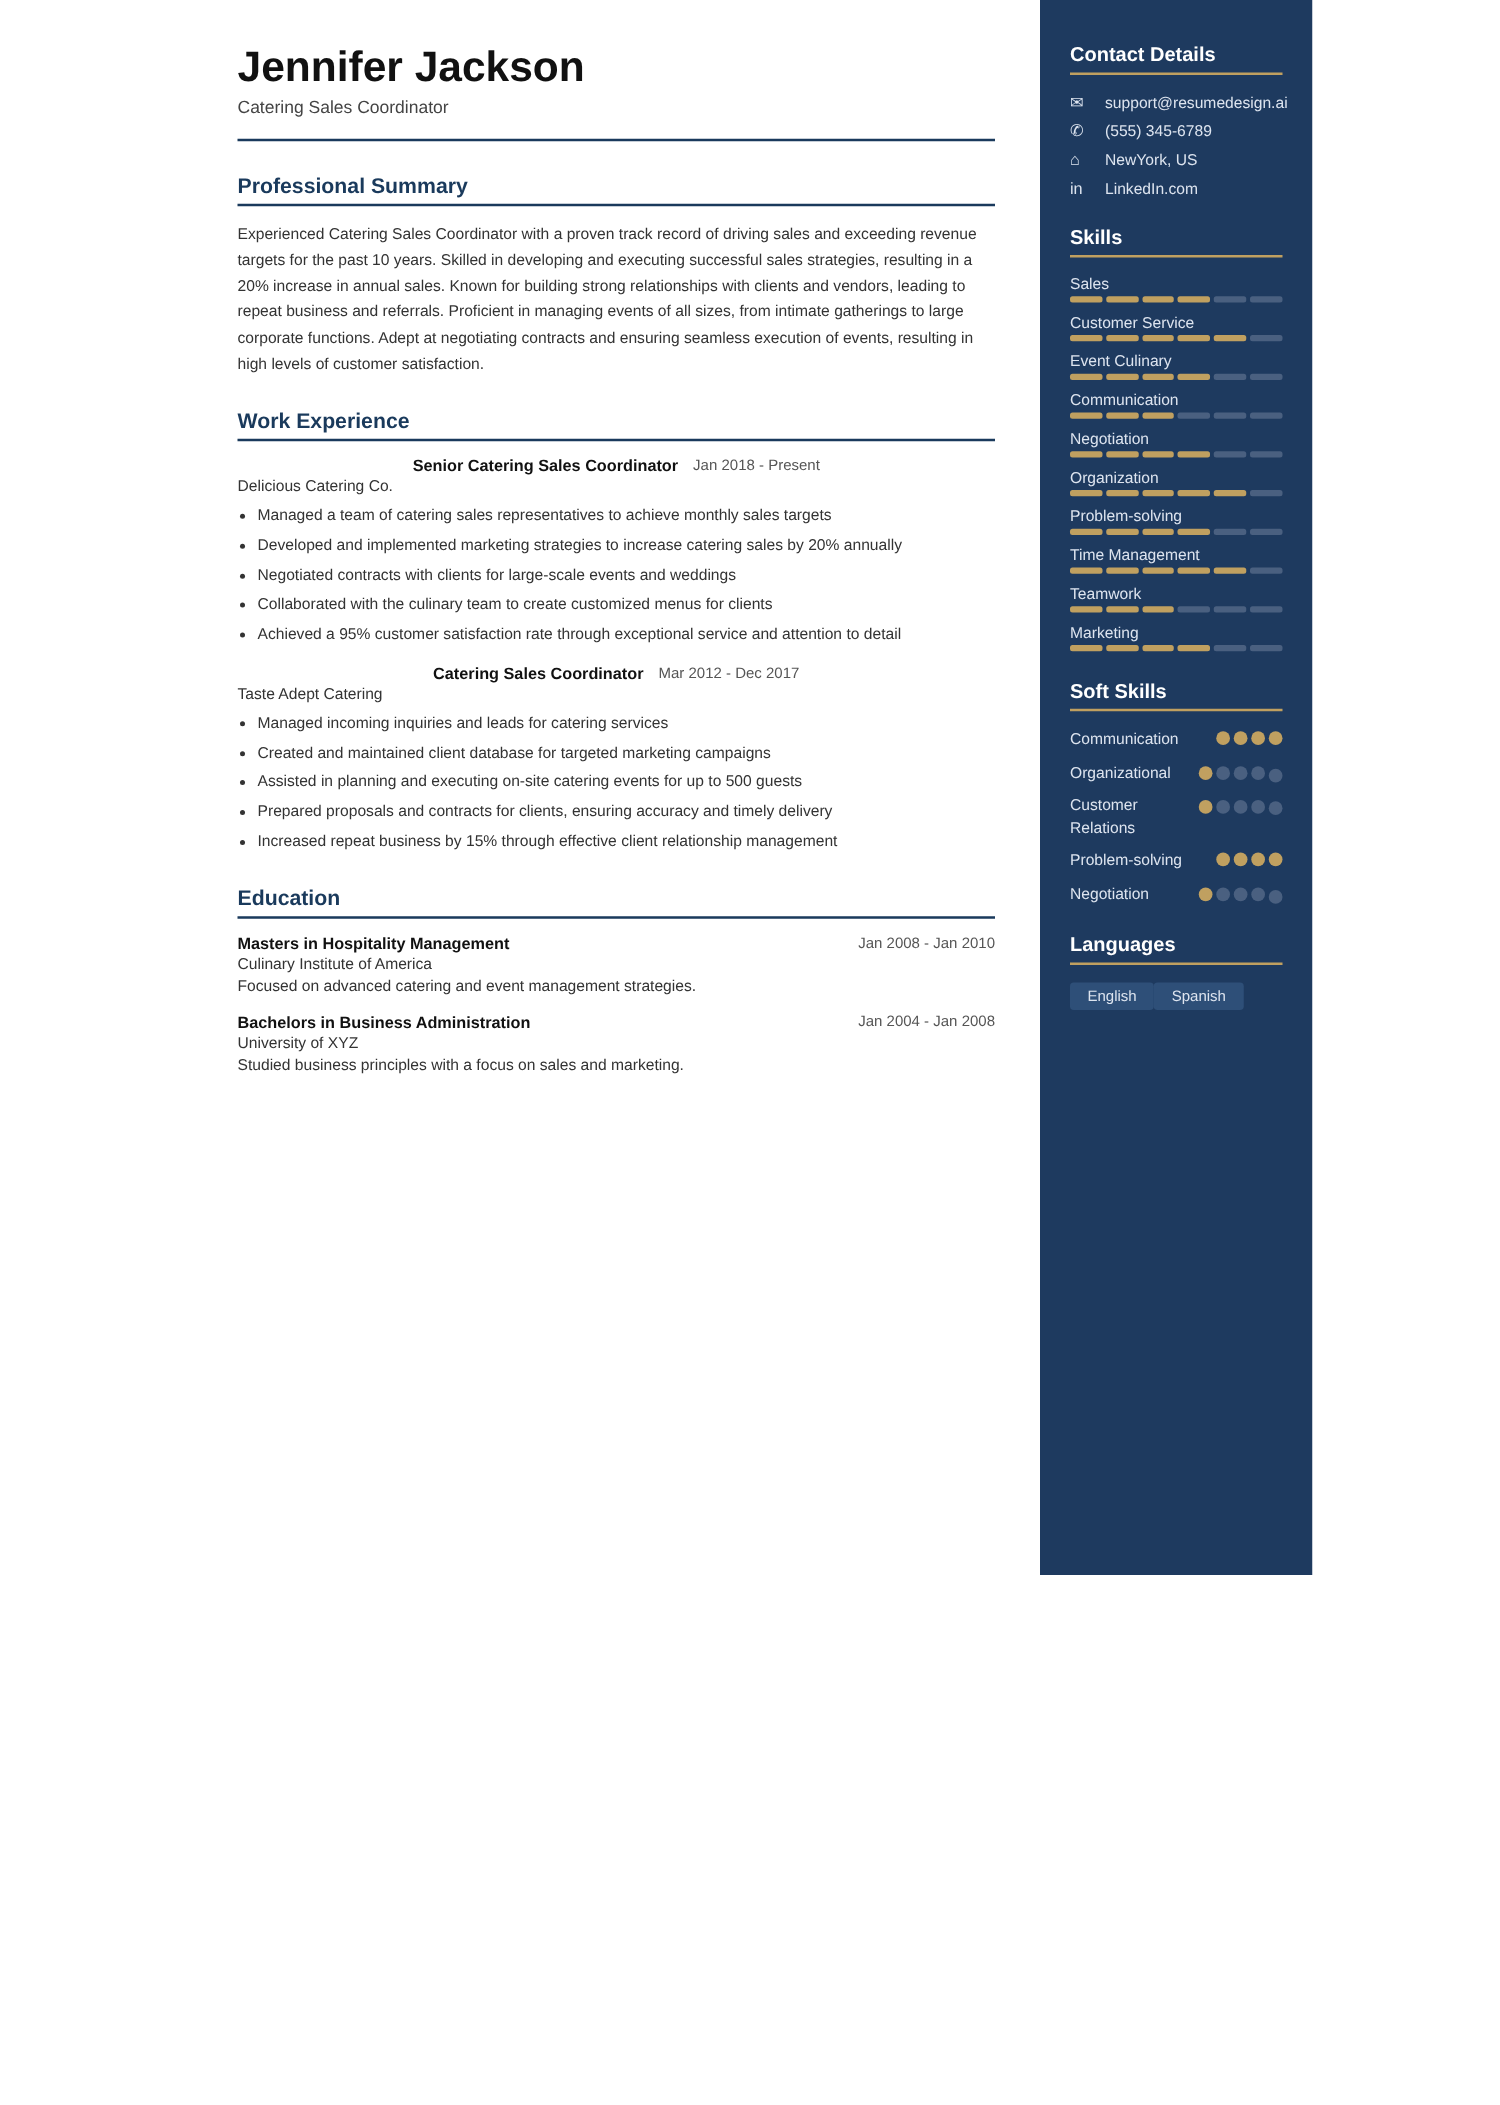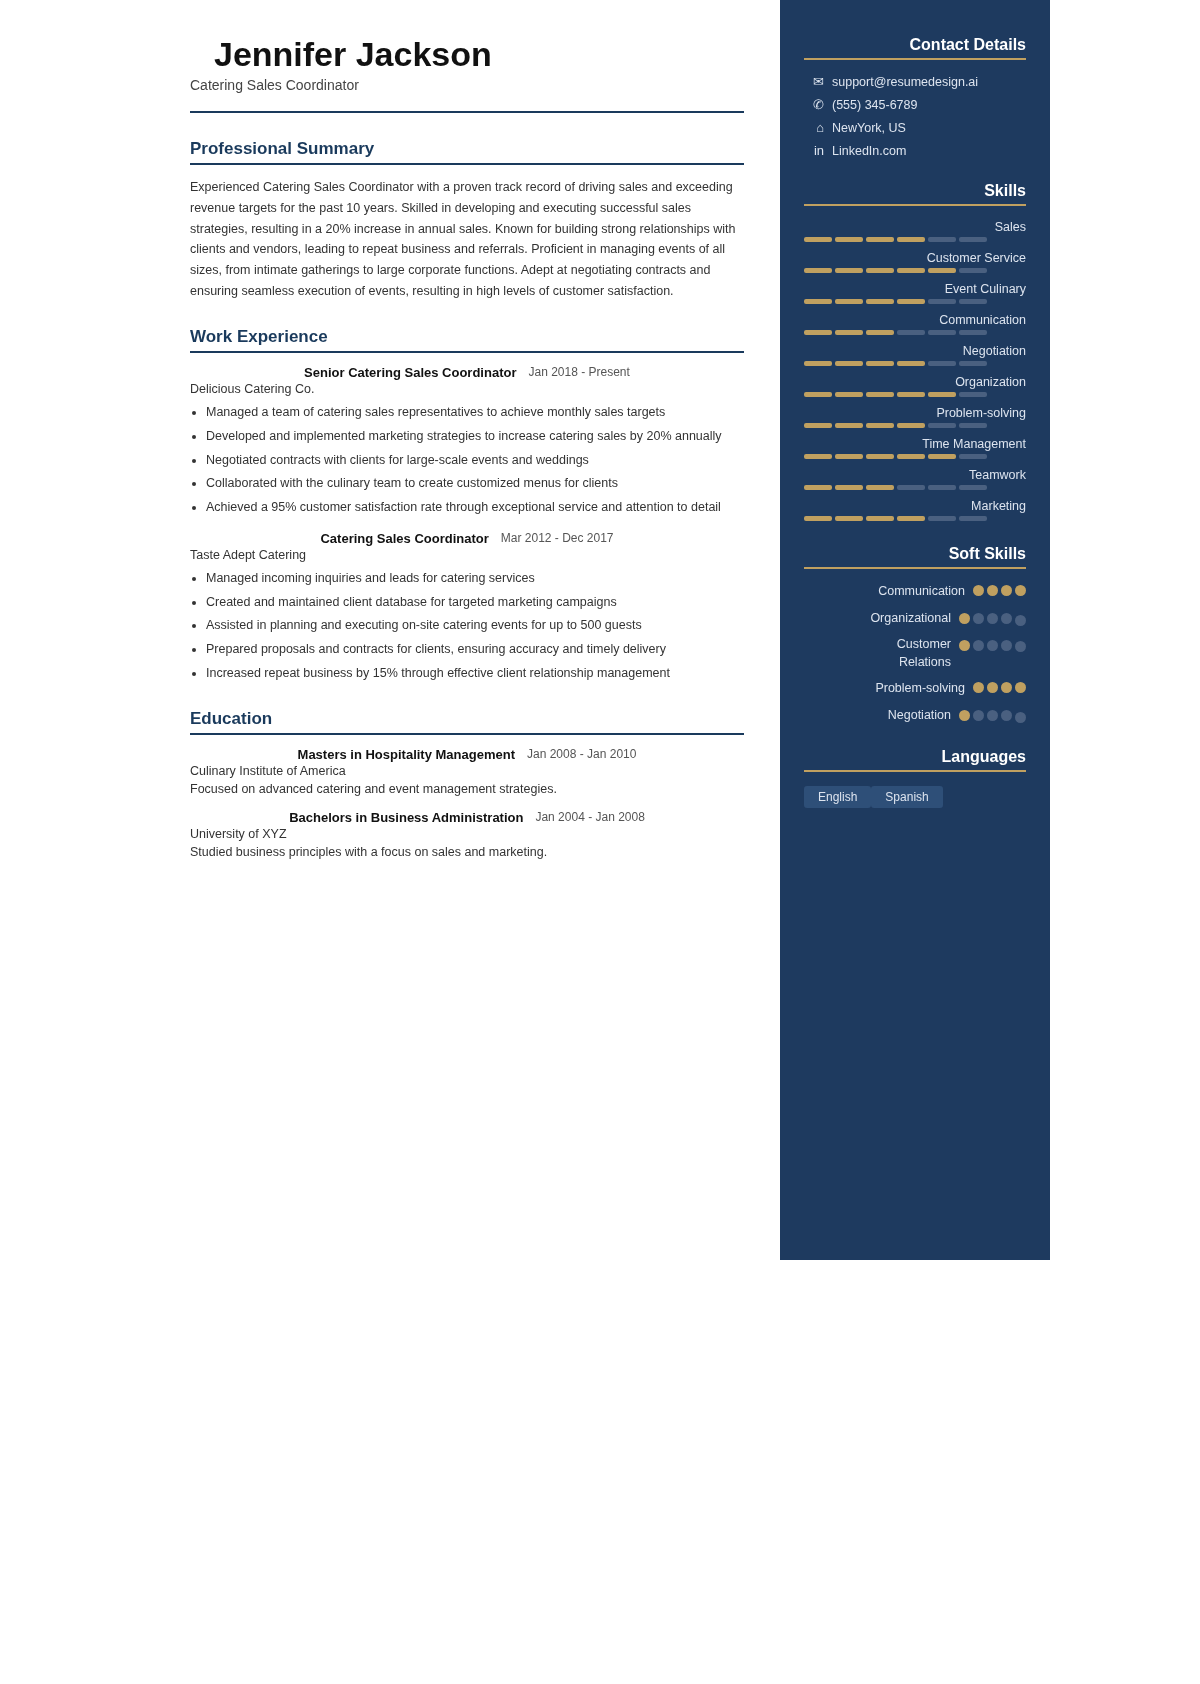--- a/index.html
+++ b/index.html
@@ -20,21 +20,20 @@
     .left-col {
       flex: 1;
       padding: 36px 36px 36px 40px;
       background: #fff;
     }
     .name {
       font-size: 34px;
       font-weight: 900;
       color: #111;
       line-height: 1.1;
-      margin-left: 24px;
     }
     .job-title {
       font-size: 14px;
       color: #444;
       margin-top: 4px;
     }
     .divider {
       border: none;
       border-top: 2px solid #1a3a5c;
       margin: 18px 0 18px 0;
@@ -82,21 +81,21 @@
     }
     .job-bullets li {
       font-size: 12.5px;
       color: #333;
       margin-bottom: 5px;
       line-height: 1.5;
     }
     
     .edu-header {
       display: flex;
-      justify-content: center;
+      justify-content: space-between;
       align-items: flex-start;
       margin-bottom: 2px;
     }
     .edu-degree {
       font-size: 13px;
       font-weight: 700;
       color: #111;
     }
     .edu-date {
       font-size: 12px;
@@ -110,25 +109,24 @@
       margin-bottom: 4px;
     }
     .edu-desc {
       font-size: 12.5px;
       color: #333;
       margin-bottom: 14px;
     }
 
     
     .right-col {
-      width: 270px;
+      width: 218px;
       background: #1e3a5f;
       color: #fff;
       padding: 36px 24px 36px 24px;
-      text-align: right;
     }
     .right-section-title {
       font-size: 16px;
       font-weight: 700;
       color: #fff;
       border-bottom: 2px solid #c0a060;
       padding-bottom: 4px;
       margin-bottom: 14px;
     }
     .right-section { margin-bottom: 24px; }

